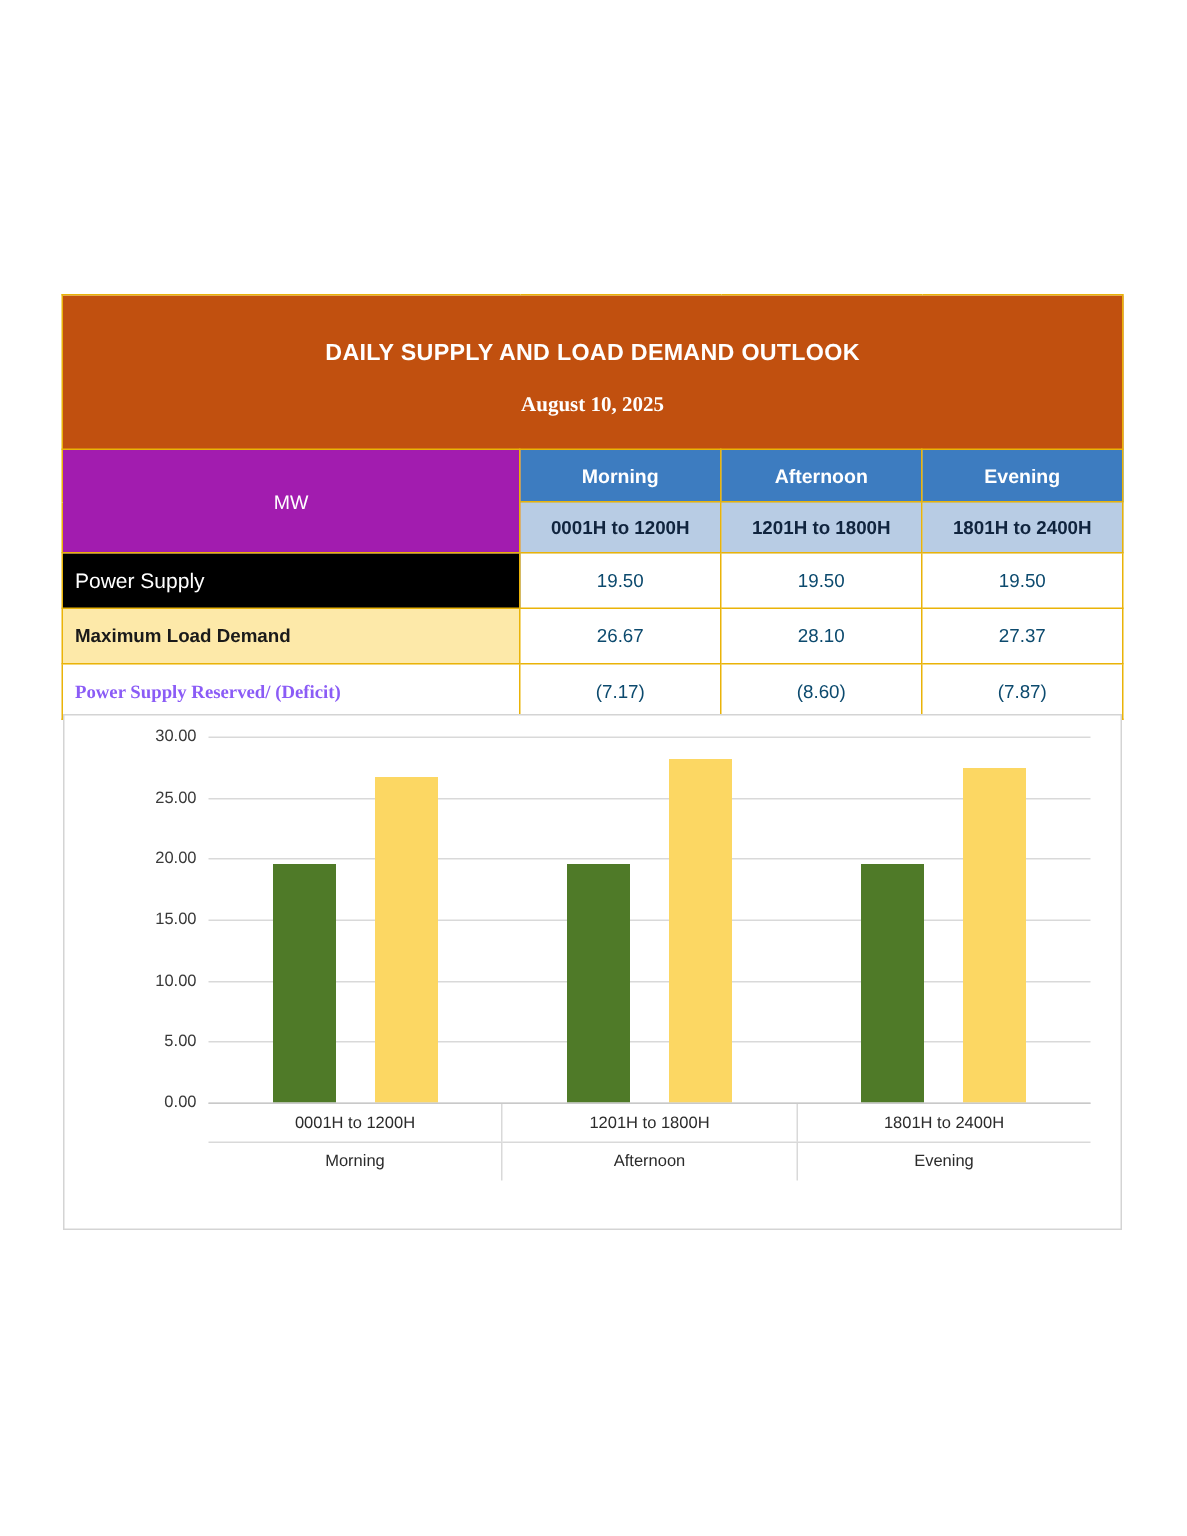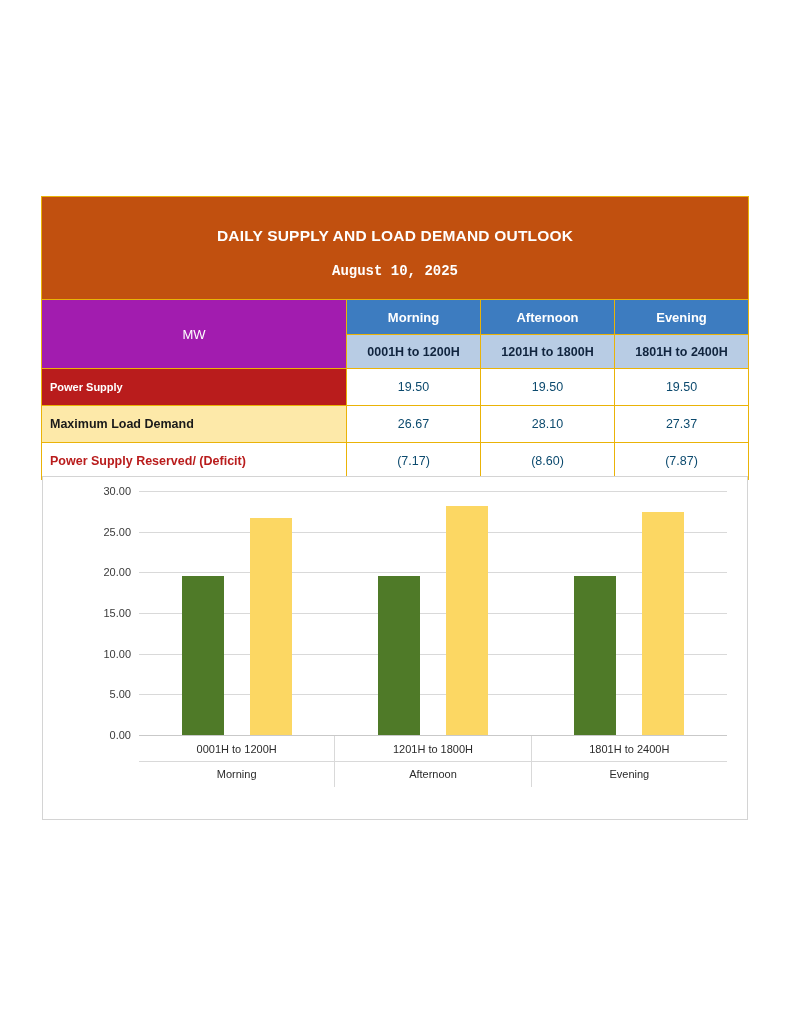--- a/index.html
+++ b/index.html
@@ -48,21 +48,21 @@
     padding: 6px 10px !important;
   }
   .title-main {
     font-size: 15.5px;
     letter-spacing: 0.2px;
     margin-bottom: 18px;
     margin-top: 10px;
   }
   .title-date {
     font-size: 14px;
-    font-family: Liberation Mono, monospace;
+    font-family: Liberation Serif, serif;
     font-weight: bold;
   }
   .hdr-blue {
     background: #3d7cc0;
     color: #ffffff;
     font-weight: bold;
     text-align: center;
     font-size: 13px;
     height: 34px;
   }
@@ -75,42 +75,43 @@
   }
   .hdr-light {
     background: #b8cce4;
     color: #10243e;
     font-weight: bold;
     text-align: center;
     font-size: 12.5px;
     height: 33px;
   }
   .row-label-green {
-    background: #b91c1c;
-    color: #ffffff;
-    font-weight: bold;
-    font-size: 11px;
+    background: #000000;
+    color: #ffffff;
+    font-weight: normal;
+    font-size: 14px;
     padding-left: 8px !important;
     height: 36px;
   }
   .row-label-yellow {
     background: #fde9a9;
     color: #1a1a1a;
     font-weight: bold;
     font-size: 12.5px;
     padding-left: 8px !important;
     height: 36px;
   }
   .row-label-plain {
     background: #ffffff;
-    color: #b91c1c;
+    color: #8b5cf6;
     font-weight: bold;
     font-size: 12.5px;
     padding-left: 8px !important;
     height: 36px;
+    font-family: Liberation Serif, serif;
   }
   .val {
     background: #ffffff;
     text-align: center;
     font-size: 12.5px;
     color: #0c4a6e;
   }
 
   
   .chart-box {

